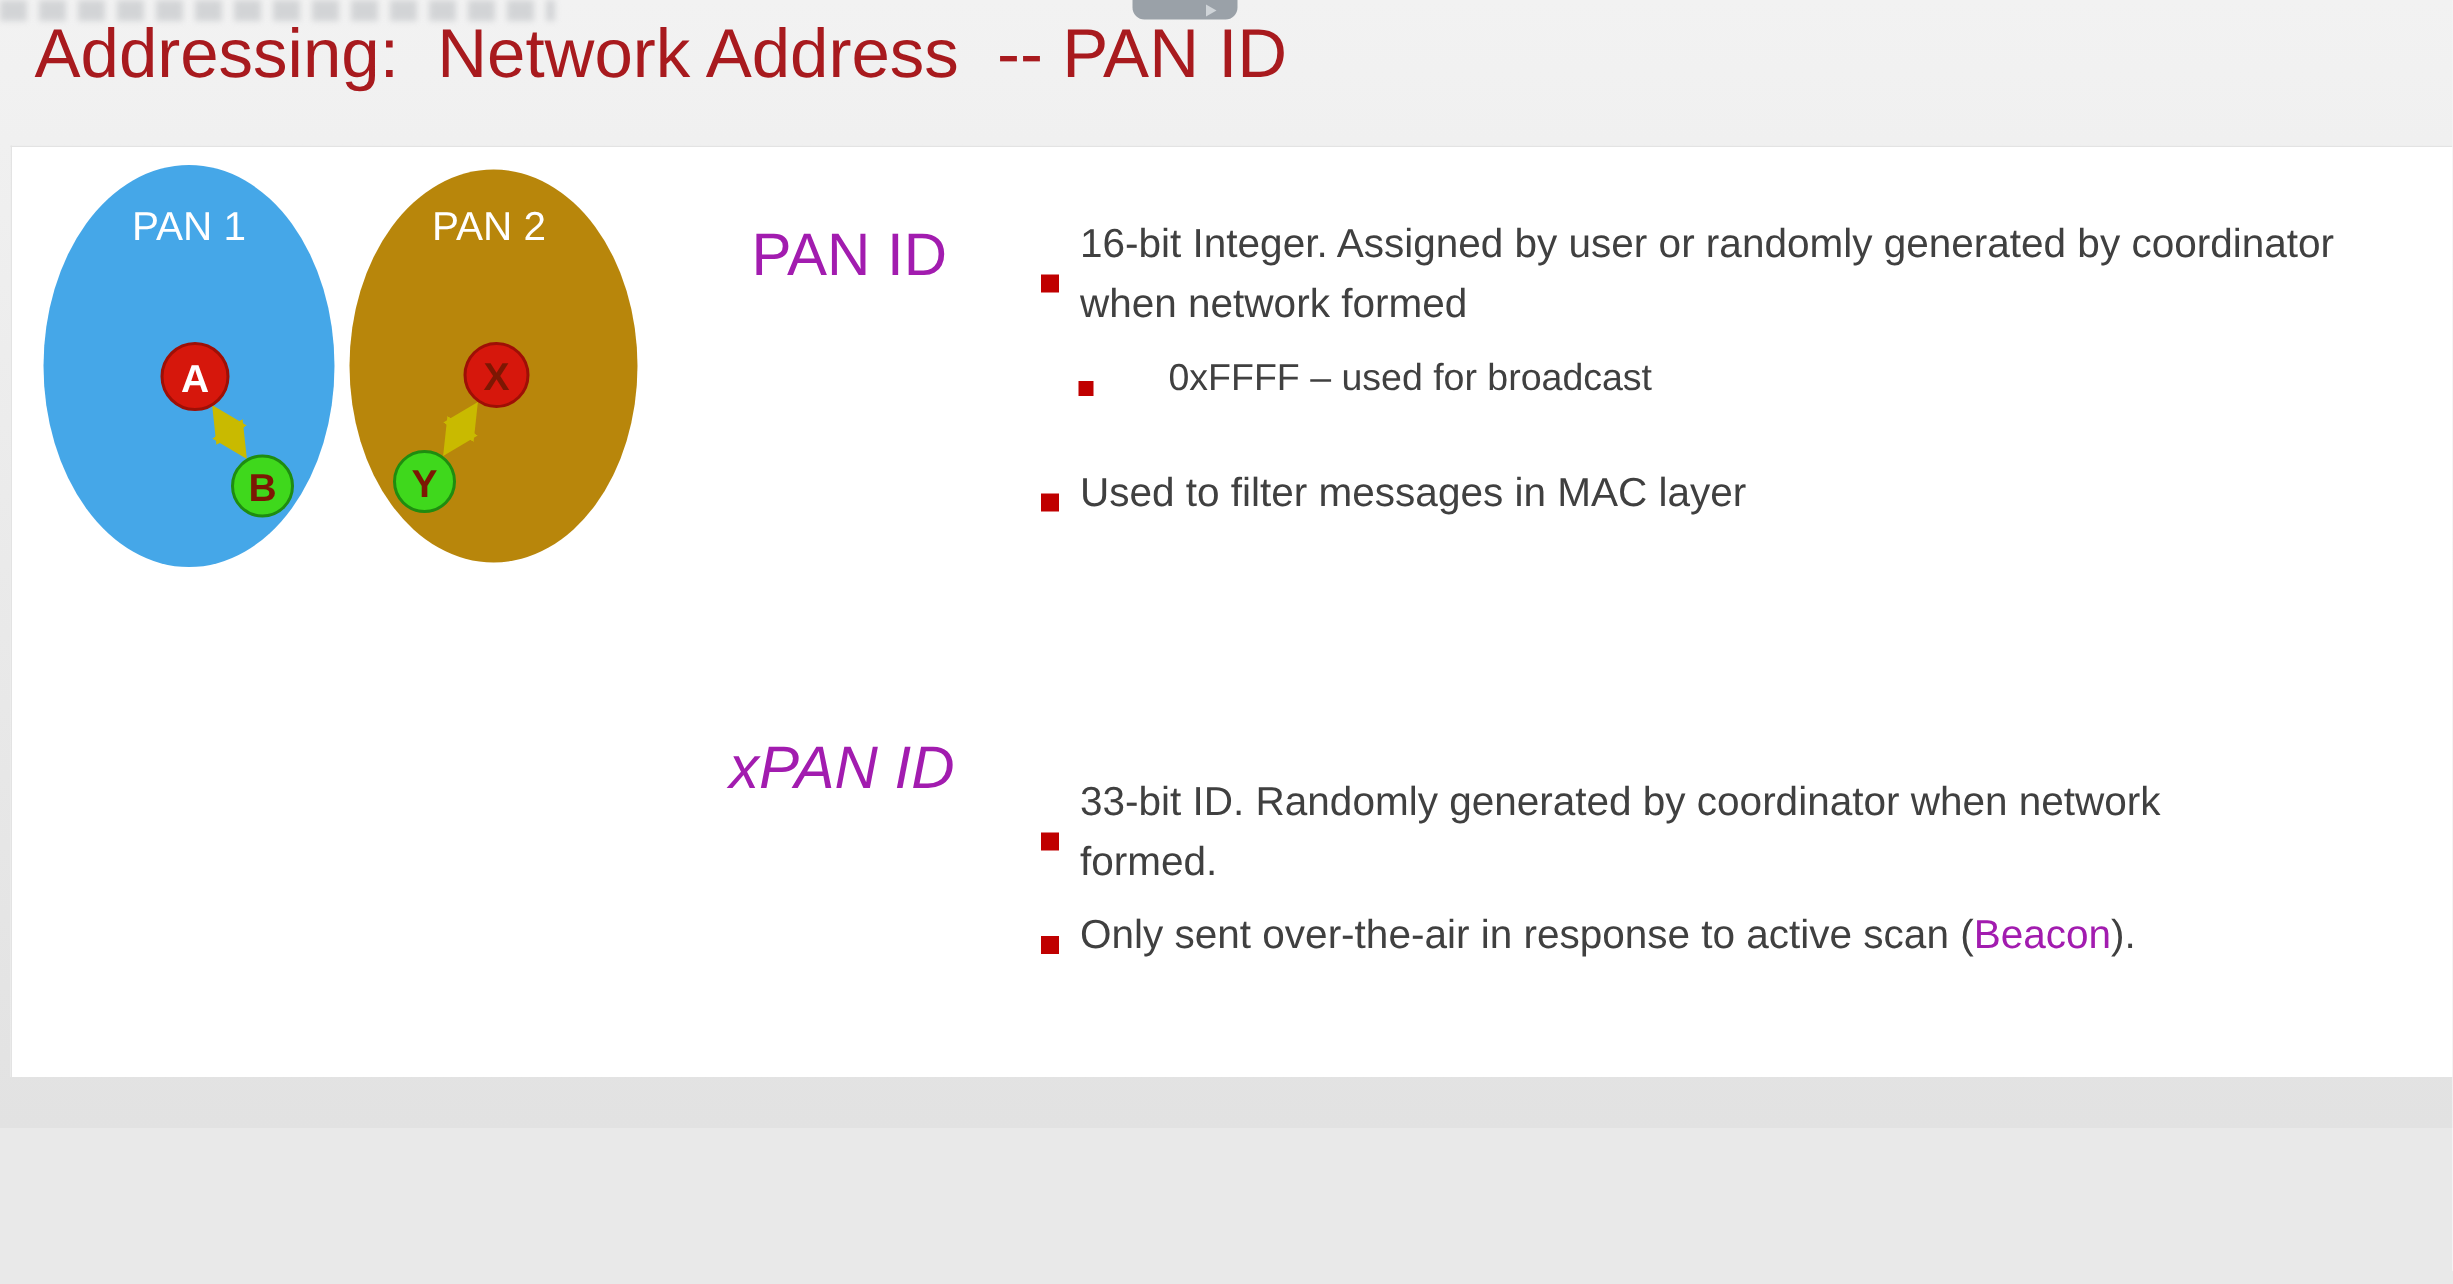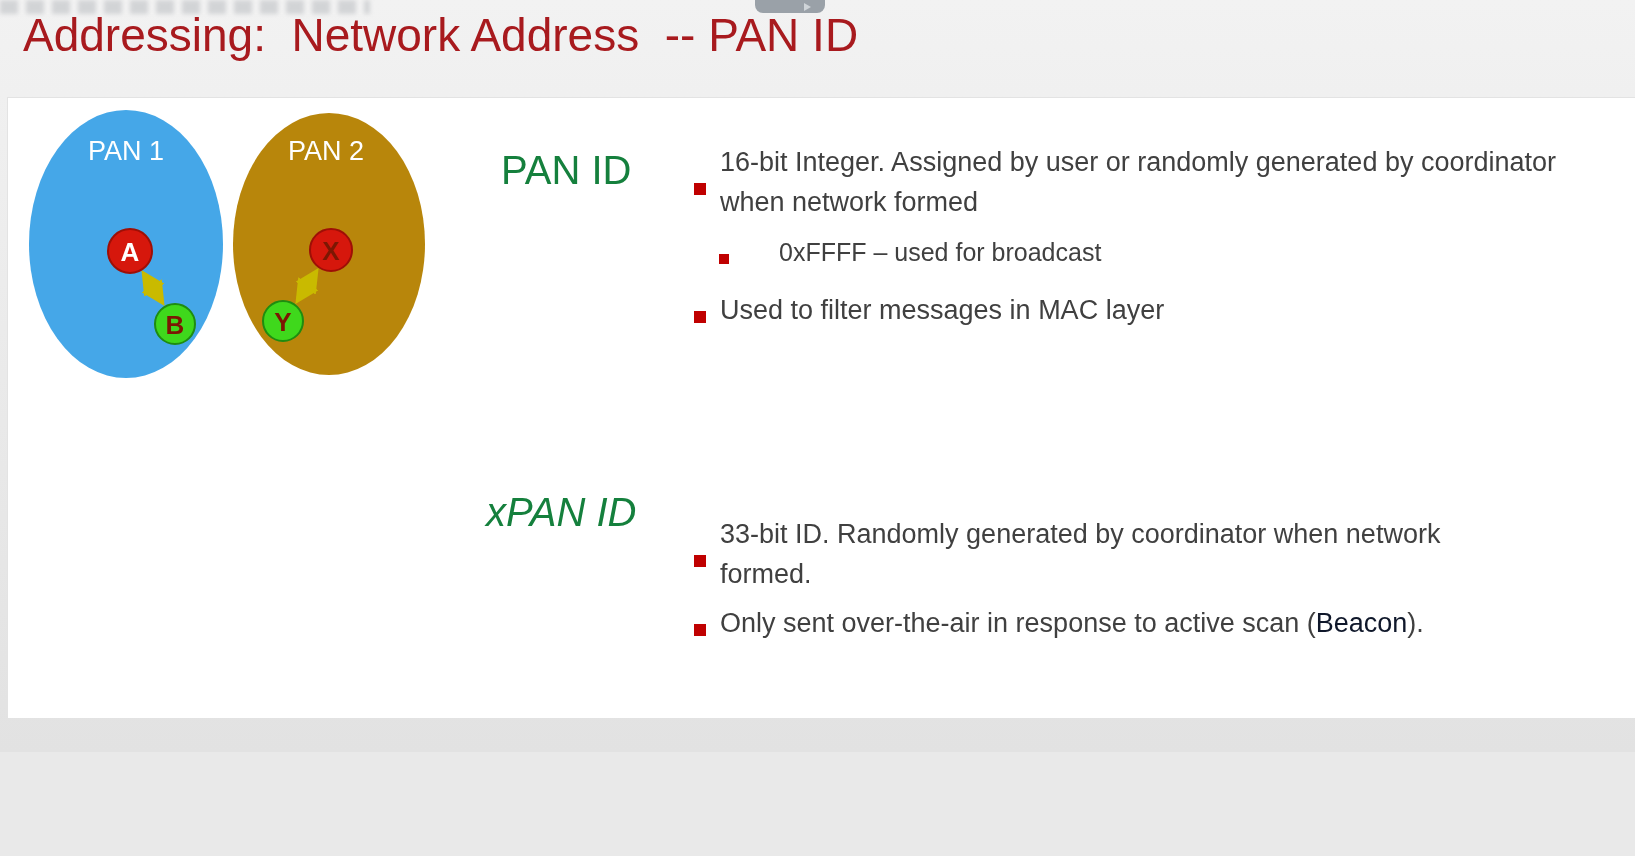--- a/index.html
+++ b/index.html
@@ -44,44 +44,44 @@
   .pan-label { font-size:27px; fill:#ffffff; text-anchor:middle; }
   .node-label { font-size:26px; font-weight:bold; text-anchor:middle; }
   .node-label.white { fill:#ffffff; }
   .node-label.dark  { fill:#7c1703; }
   .arrow { stroke:#c9ba00; stroke-width:4; }
   .node.red   { stroke:#9e0f06; stroke-width:2; }
   .node.green { stroke:#1f8c10; stroke-width:2; }
 
   .section-heading {
     position:absolute;
-    font-size:40px; font-weight:500; color:#15803d;
+    font-size:40px; font-weight:500; color:#a21caf;
     white-space:nowrap;
   }
   .heading-pan  { left:493px; top:50px; }
   .heading-xpan { left:478px; top:392px;font-style:italic; }
 
   .bullets { position:absolute; }
   .bullets-pan  { left:686px; top:44px;  width:872px; }
   .bullets-xpan { left:686px; top:416px; width:810px; }
 
   .bullet { display:flex; align-items:center; }
   .bullet .sq {
     flex:none; width:12px; height:12px; background:#c00000;
     margin:14px 14px 0 0;
   }
   .bullet .bt {
     font-size:27px; line-height:40px; color:#404040;
   }
   .bullet.sub { margin-left:25px; margin-top:12px;gap:36px; }
   .bullet.sub .sq { width:10px; height:10px; margin-top:13px; }
   .bullet.sub .bt { font-size:25px; line-height:36px; }
-  .bullet.gap-lg { margin-top:20px; }
+  .bullet.gap-lg { margin-top:38px; }
   .bullet.gap-sm { margin-top:9px; }
-  .accent { color:#0f172a; }
+  .accent { color:#a21caf; }
 </style>
 </head>
 <body>
 
 <div class="slide">
 
   <div class="watermark-smudge"></div>
 
   <div class="top-pill">
     <span class="pill-arrow"></span>

